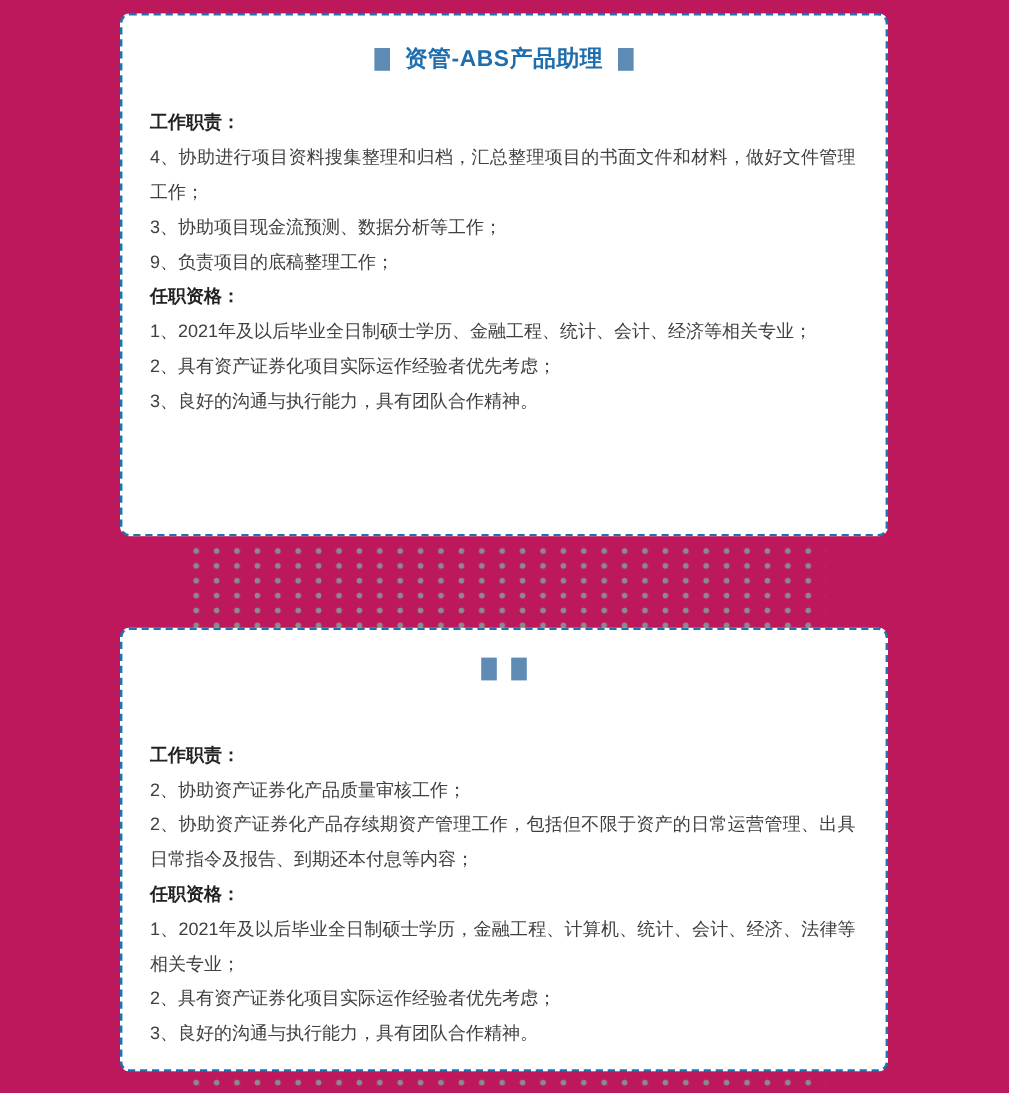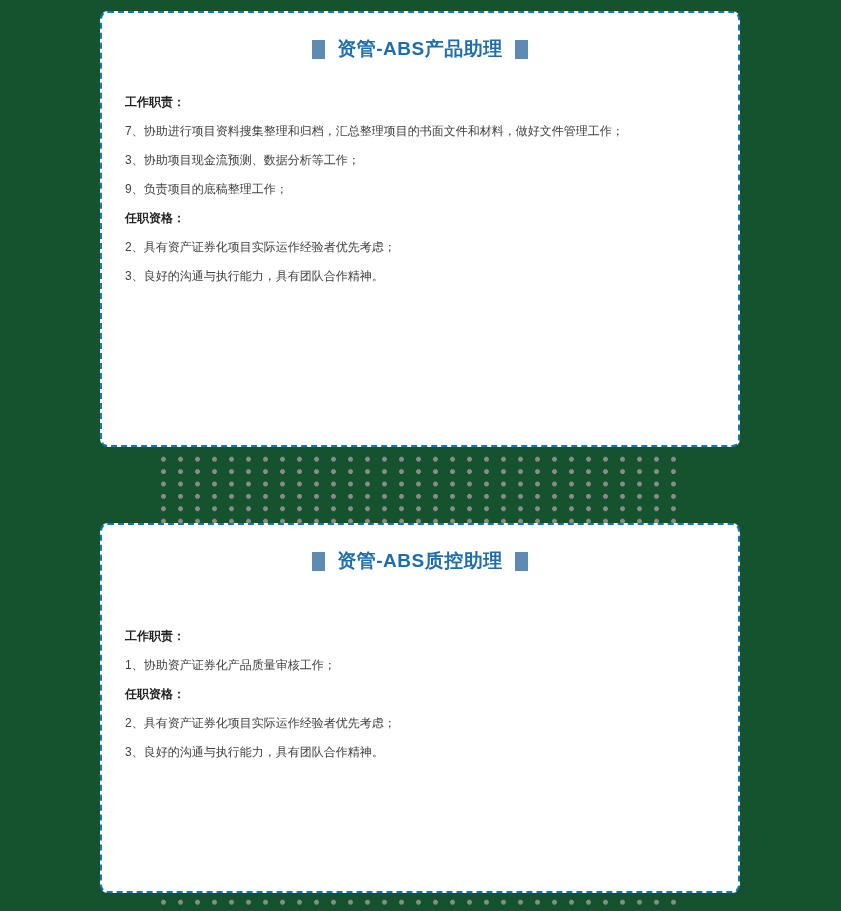--- a/index.html
+++ b/index.html
@@ -4,21 +4,21 @@
 <style>
   * { margin: 0; padding: 0; box-sizing: border-box; }
   html, body { background: #ffffff; }
   body {
     font-family: "Liberation Sans", "DejaVu Sans", sans-serif;
     width: 841px; height: 911px;
   }
   .page {
     position: relative;
     width: 841px; height: 911px;
-    background: #14532d;
+    background: #be185d;
     overflow: hidden;
   }
   .card {
     position: absolute;
     left: 100px;
     width: 640px;
     background: #ffffff;
     border: 2px dashed #1577b5;
     border-radius: 8px;
   }
@@ -40,21 +40,21 @@
   .card-title {
     font-size: 19px;
     font-weight: 700;
     color: #1e6dac;
     letter-spacing: 0.5px;
     white-space: nowrap;
   }
 
   .card-body {
     padding: 0 25px 0 23px;
-    font-size: 12px;
+    font-size: 15px;
     line-height: 29px;
     color: #404040;
     text-align: justify;
   }
   .card-1 .card-body { margin-top: 26px; }
   .card-2 .card-body { margin-top: 48px; }
 
   .card-body p { margin: 0; }
   .sec-heading {
     font-weight: 700;
@@ -78,41 +78,43 @@
 <div class="page">
 
   <section class="card card-1">
     <div class="title-row">
       <span class="title-block"></span>
       <h2 class="card-title">资管-ABS产品助理</h2>
       <span class="title-block"></span>
     </div>
     <div class="card-body">
       <p class="sec-heading">工作职责：</p>
-      <p>7、协助进行项目资料搜集整理和归档，汇总整理项目的书面文件和材料，做好文件管理工作；</p>
+      <p>4、协助进行项目资料搜集整理和归档，汇总整理项目的书面文件和材料，做好文件管理工作；</p>
       <p>3、协助项目现金流预测、数据分析等工作；</p>
       <p>9、负责项目的底稿整理工作；</p>
       <p class="sec-heading">任职资格：</p>
+      <p>1、2021年及以后毕业全日制硕士学历、金融工程、统计、会计、经济等相关专业；</p>
       <p>2、具有资产证券化项目实际运作经验者优先考虑；</p>
       <p>3、良好的沟通与执行能力，具有团队合作精神。</p>
     </div>
   </section>
 
   <div class="dot-band dot-band-1"></div>
 
   <section class="card card-2">
     <div class="title-row">
       <span class="title-block"></span>
-      <h2 class="card-title">资管-ABS质控助理</h2>
       <span class="title-block"></span>
     </div>
     <div class="card-body">
       <p class="sec-heading">工作职责：</p>
-      <p>1、协助资产证券化产品质量审核工作；</p>
+      <p>2、协助资产证券化产品质量审核工作；</p>
+      <p>2、协助资产证券化产品存续期资产管理工作，包括但不限于资产的日常运营管理、出具日常指令及报告、到期还本付息等内容；</p>
       <p class="sec-heading">任职资格：</p>
+      <p>1、2021年及以后毕业全日制硕士学历，金融工程、计算机、统计、会计、经济、法律等相关专业；</p>
       <p>2、具有资产证券化项目实际运作经验者优先考虑；</p>
       <p>3、良好的沟通与执行能力，具有团队合作精神。</p>
     </div>
   </section>
 
   <div class="dot-band dot-band-2"></div>
 
 </div>
 
 </body></html>

